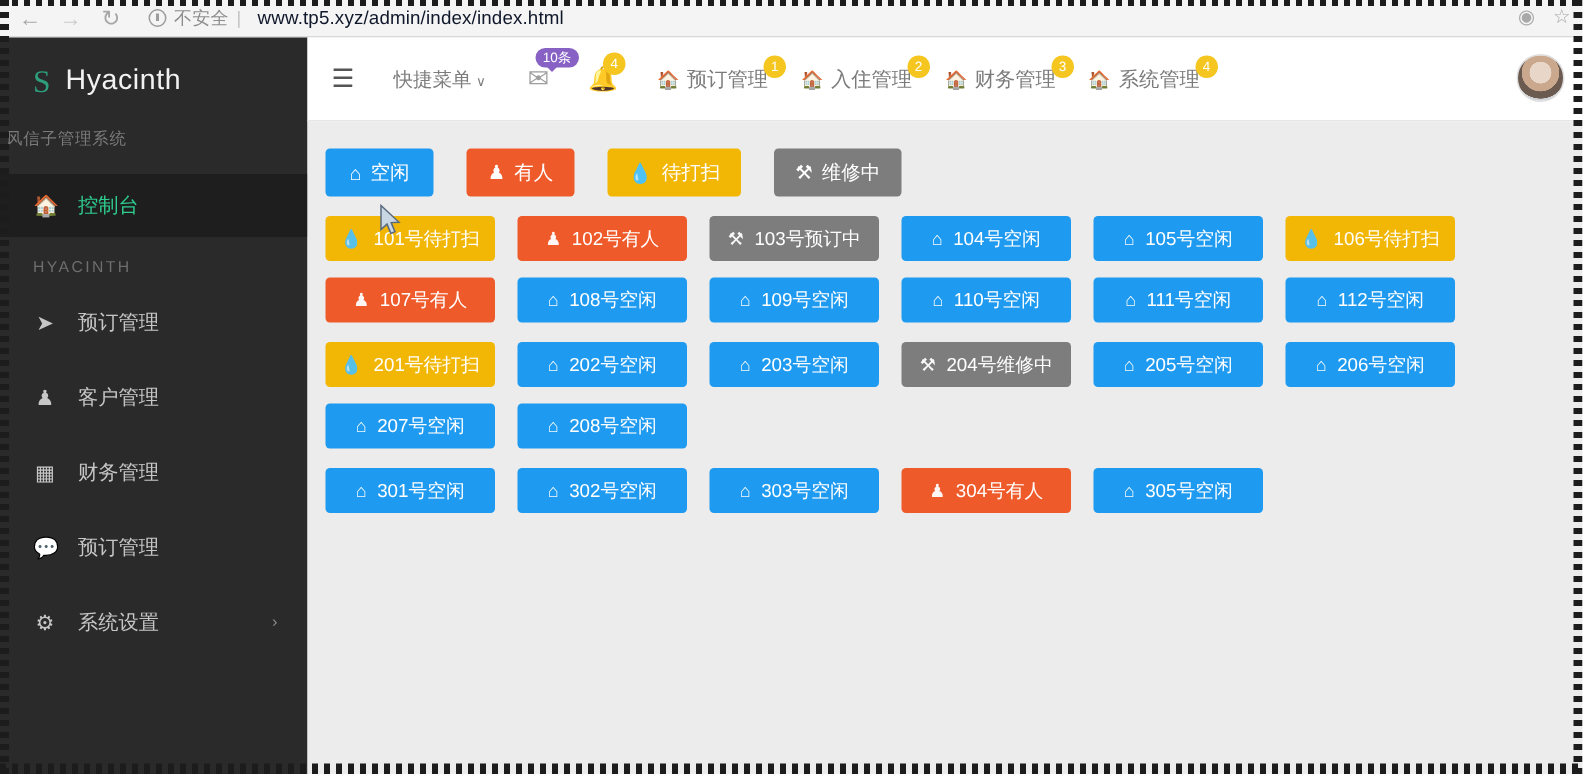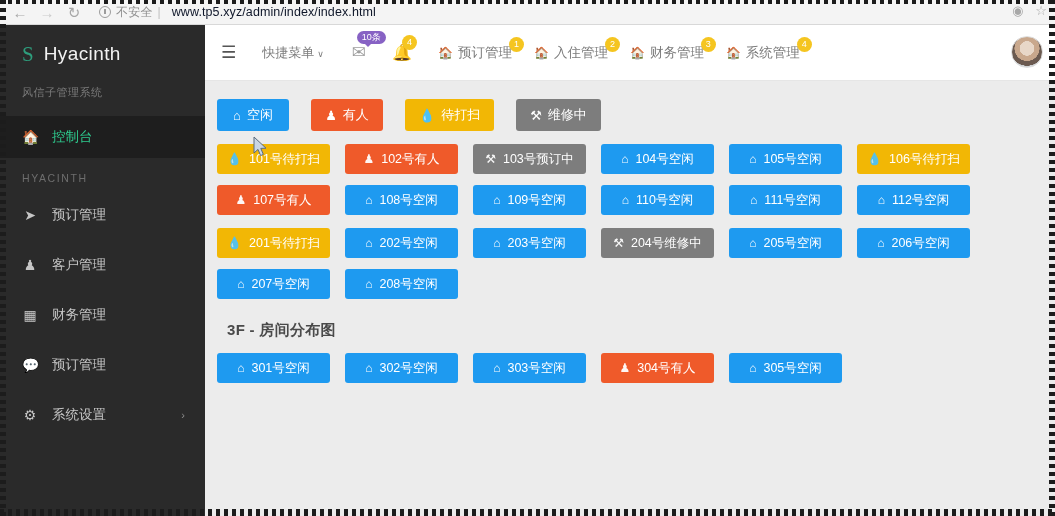--- a/index.html
+++ b/index.html
@@ -61,21 +61,21 @@
     position: absolute; left: 0; top: 25px; width: 205px; height: 491px;
     background: #2a2a2a; color: #b8b8b8; overflow: hidden;
   }
   .brand {
     height: 58px; display: flex; align-items: center; gap: 10px;
     padding-left: 22px;
   }
   .brand-logo { font-size: 21px; color: #2e9e7d; font-family: "Liberation Serif", serif; }
   .brand-name { font-size: 19px; color: #f2f2f2; letter-spacing: .4px; }
   .brand-sub {
-    padding-left: 22px; font-size: 11px; color: #7a7a7a; letter-spacing: .5px;
+    padding-left: 4px; font-size: 11px; color: #7a7a7a; letter-spacing: .5px;
     margin-top: 2px; margin-bottom: 16px;
   }
   .nav-item {
     height: 42px; display: flex; align-items: center; gap: 14px;
     padding-left: 22px; font-size: 13.5px; color: #c6c6c6; position: relative;
     cursor: pointer;
   }
   .nav-item .ic { width: 16px; text-align: center; font-size: 14px; color: #c6c6c6; }
   .nav-item.active { background: #1e1e1e; color: #2ecc8f; }
   .nav-item.active .ic { color: #2ecc8f; }
@@ -370,21 +370,20 @@
           </div>
           <div class="room-btn" style="background: rgb(30, 154, 240);">
             <span class="ric">⌂</span>
             <span>207号空闲</span>
           </div>
           <div class="room-btn" style="background: rgb(30, 154, 240);">
             <span class="ric">⌂</span>
             <span>208号空闲</span>
           </div>
         </div>
-        <div class="floor-title">3F - 房间分布图</div>
         <div class="room-grid">
           <div class="room-btn" style="background: rgb(30, 154, 240);">
             <span class="ric">⌂</span>
             <span>301号空闲</span>
           </div>
           <div class="room-btn" style="background: rgb(30, 154, 240);">
             <span class="ric">⌂</span>
             <span>302号空闲</span>
           </div>
           <div class="room-btn" style="background: rgb(30, 154, 240);">

